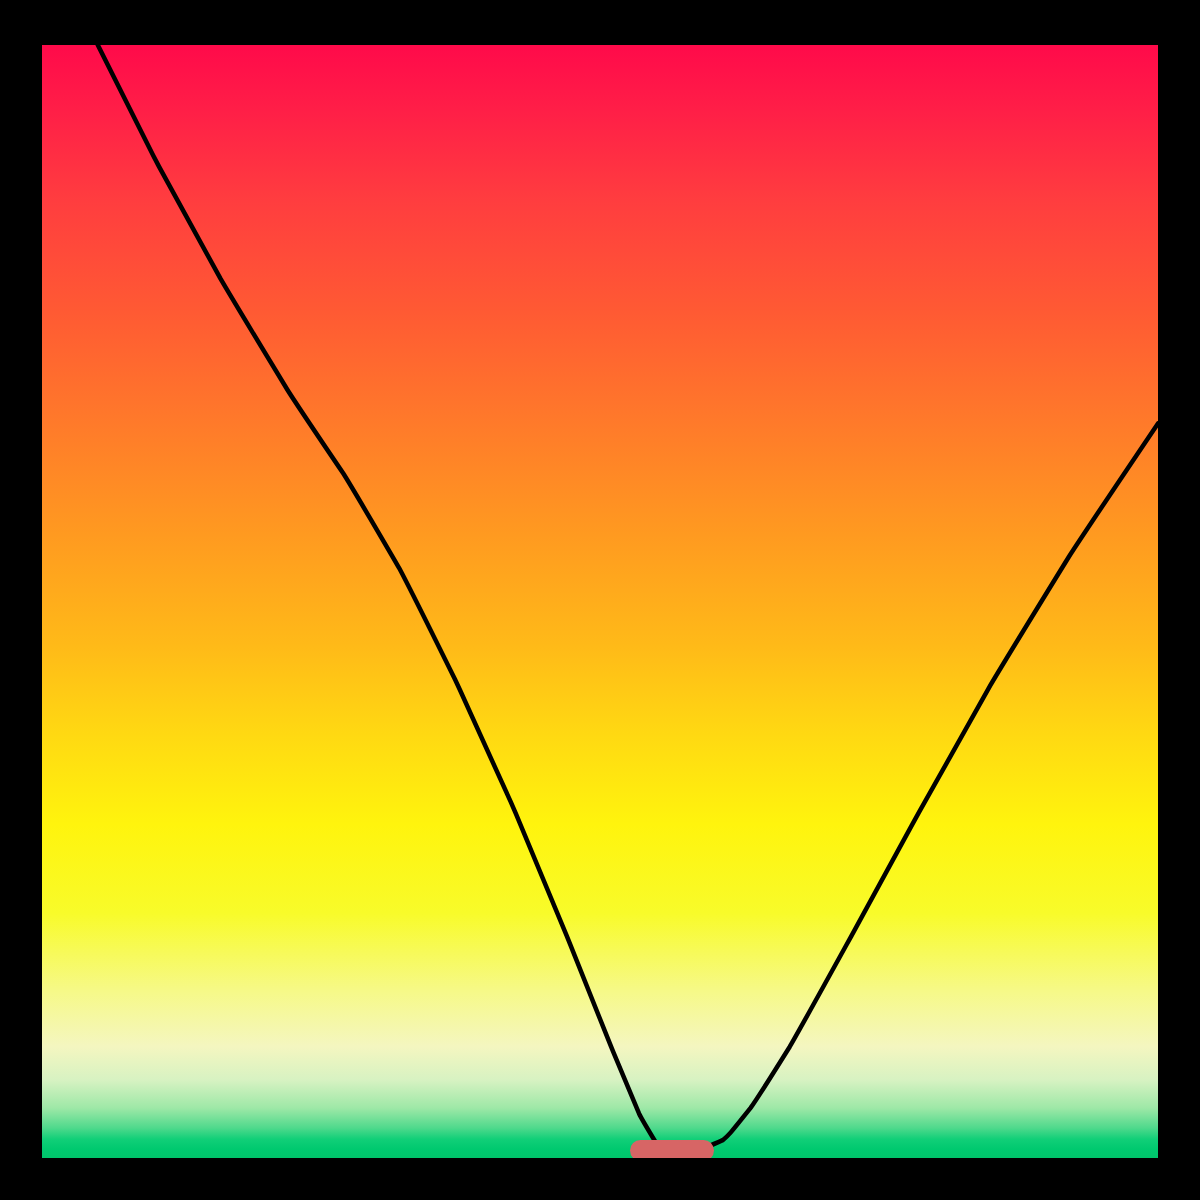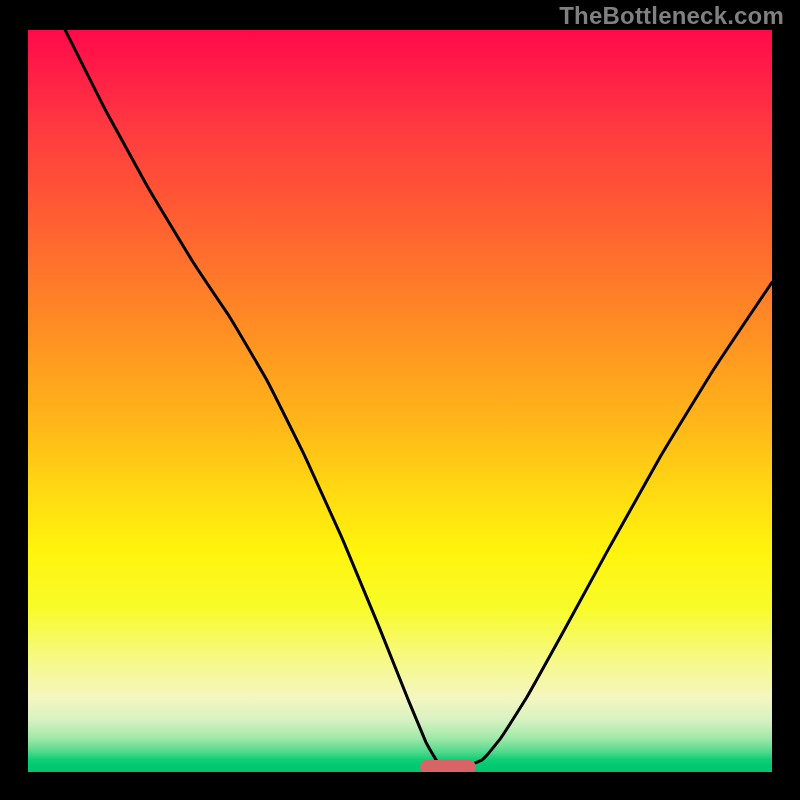--- a/index.html
+++ b/index.html
@@ -75,21 +75,20 @@
   .marker {
     position: absolute;
     background: #d76565;
     border-radius: 999px;
   }
 </style>
 </head>
 <body>
 
 <div class="frame">
-  <div class="attribution">TheBottleneck.com</div>
 
   <div class="plot-area">
     <div class="gradient-bg"></div>
 
     <svg class="curve-svg" viewBox="0 0 744 742" preserveAspectRatio="none">
       <path id="curve-path" class="curve-path" d="M 37.2 0.0 C 37.2 0.0 43.9 13.4 74.4 74.2 C 82.2 89.0 82.2 89.0 119.0 155.8 C 126.8 169.3 126.8 169.3 163.7 230.0 C 170.1 240.2 170.1 240.2 200.9 285.7 C 207.9 296.8 207.9 296.8 238.1 348.7 C 245.2 361.9 245.2 361.9 275.3 422.9 C 282.2 437.5 282.2 437.5 312.5 504.6 C 319.4 520.5 319.4 520.5 349.7 593.6 C 355.1 606.9 355.1 606.9 379.4 667.8 C 382.7 675.8 382.7 675.8 398.0 712.3 C 399.7 715.9 399.7 715.9 409.2 731.6 C 411.1 733.4 411.1 733.4 424.1 736.1 C 426.7 736.5 426.7 736.5 439.0 736.1 C 441.7 735.5 441.7 735.5 453.8 730.1 C 457.7 727.0 457.7 727.0 472.4 708.6 C 477.5 701.5 477.5 701.5 498.5 667.8 C 505.4 655.9 505.4 655.9 535.7 601.0 C 543.8 586.4 543.8 586.4 580.3 519.4 C 589.6 502.7 589.6 502.7 632.4 426.6 C 641.5 411.1 641.5 411.1 684.5 341.3 C 694.9 325.1 694.9 325.1 744.0 252.3"></path>
     </svg>
 
     <div id="marker" class="marker" style="width: 56px; height: 14px; left: 392.36px; top: 729.806px; background: rgb(215, 101, 101);"></div>
   </div>

